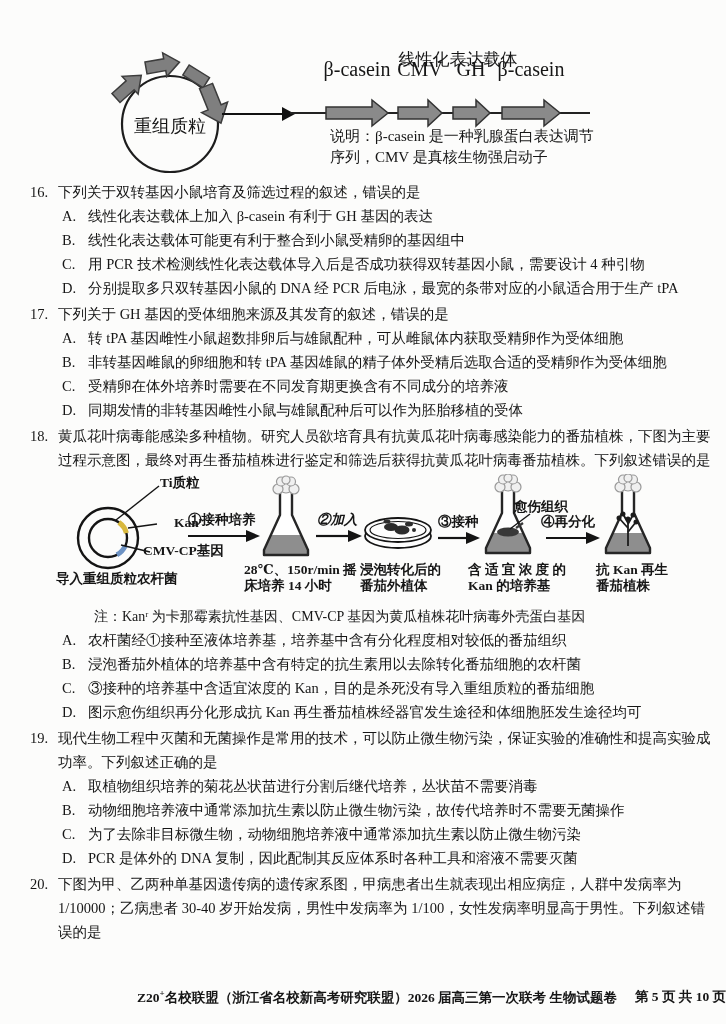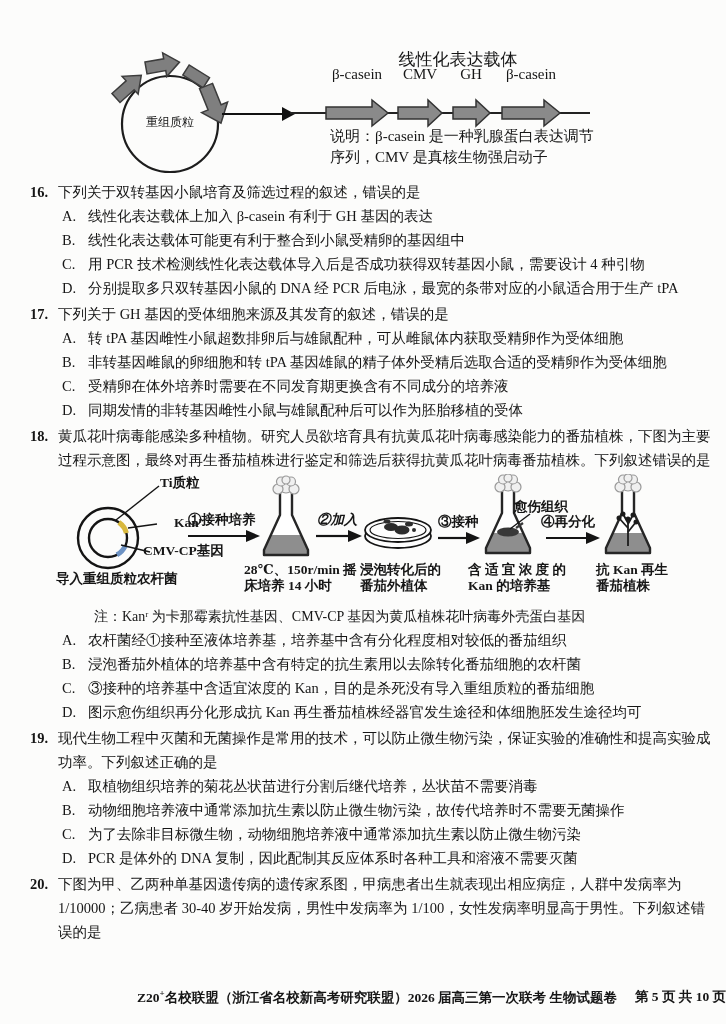--- a/index.html
+++ b/index.html
@@ -6,26 +6,26 @@
   .page {
     position:relative; width:726px; height:1024px; margin:0 auto;
     background:#fcfcfb; color:#161616; overflow:hidden;
     font-family:"Liberation Serif","DejaVu Serif",serif;
     box-shadow:0 0 4px rgba(0,0,0,.3);
   }
   
   .fig1 { position:relative; height:178px; }
   .abs { position:absolute; }
   .f1-title { top:48px; left:458px; transform:translateX(-50%); font-size:17px; white-space:nowrap; }
-  .f1-gene { top:66px; transform:translateX(-50%); font-size:15px; white-space:nowrap; }
-  .f1-plasmid-label { top:114px; left:170px; transform:translateX(-50%); font-size:12px; white-space:nowrap; }
+  .f1-gene { top:58px; transform:translateX(-50%); font-size:20px; white-space:nowrap; }
+  .f1-plasmid-label { top:114px; left:170px; transform:translateX(-50%); font-size:18px; white-space:nowrap; }
   .f1-caption { top:126px; left:330px; width:310px; font-size:15px; line-height:21px; }
   
   .q { display:flex; padding:0 14px 0 30px; margin-top:2px; font-size:14.5px; line-height:24px; }
-  .qnum { width:28px; flex:none;font-weight:bold; }
+  .qnum { width:28px; flex:none; }
   .qbody { flex:1; min-width:0; }
   .opt { display:flex; margin-left:4px; }
   .optlabel { width:26px; flex:none; }
   .opttext { flex:1; min-width:0; }
   
   .fig2 { position:relative; width:724px; height:128px; margin:2px 0 0 -58px; }
   .f2svg { position:absolute; left:0; top:0; }
   .f2lbl { position:absolute; font-weight:700; font-size:13.5px; line-height:16px; white-space:nowrap; }
   .f2cap { position:absolute; font-weight:700; font-size:13.5px; line-height:16px; white-space:nowrap; }
   .note { font-size:14px; line-height:22px; padding-left:36px; margin-top:4px; }

